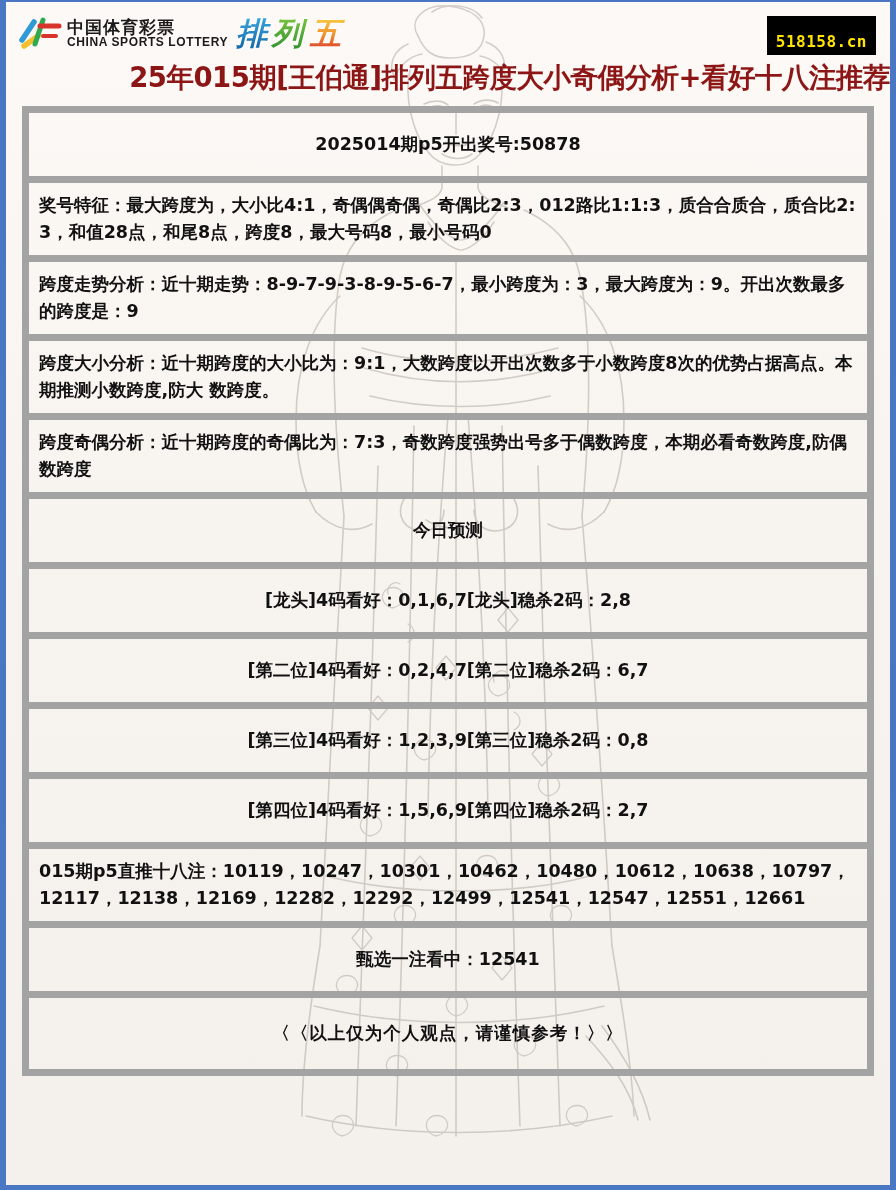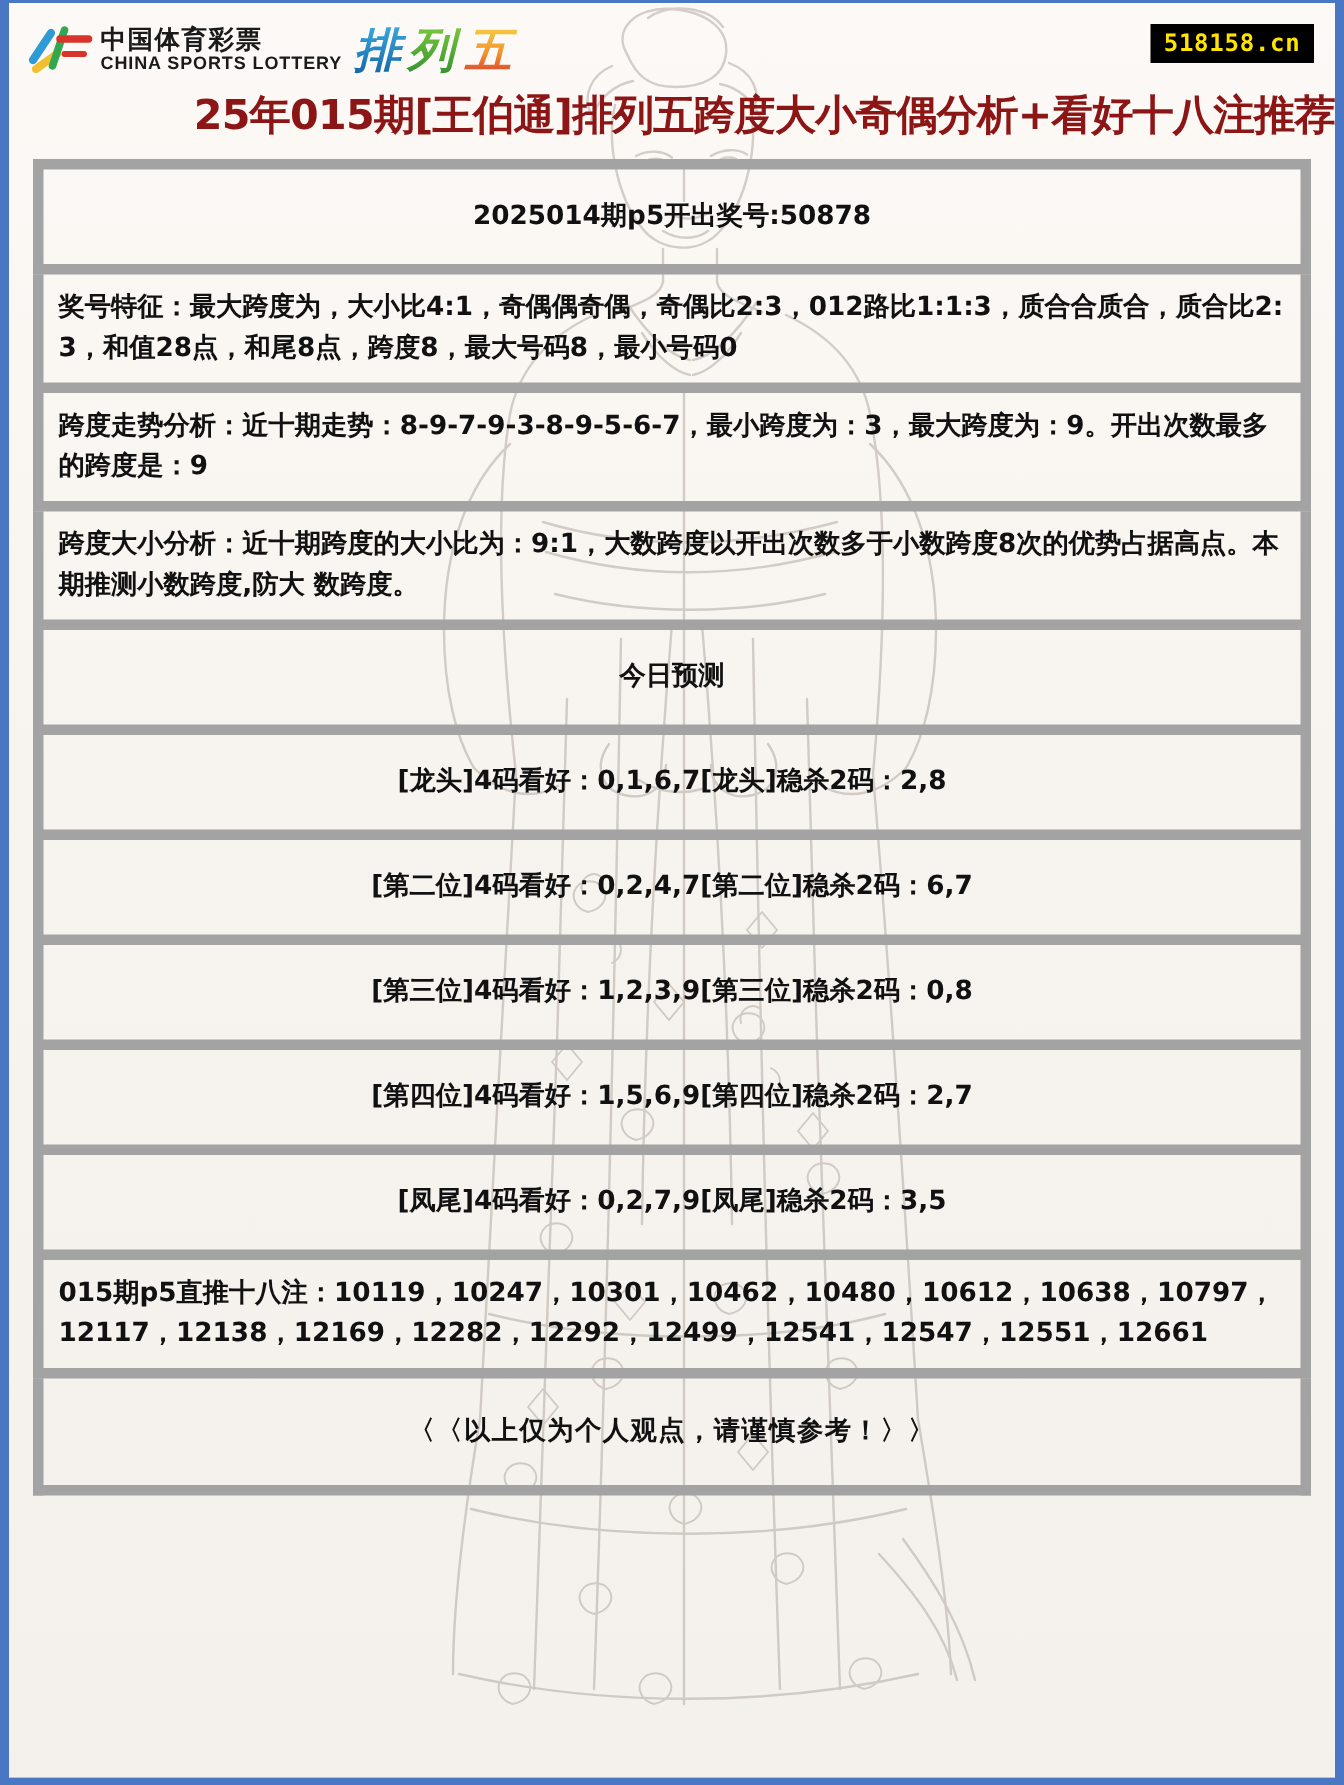--- a/index.html
+++ b/index.html
@@ -80,21 +80,21 @@
 
   .site-badge {
     position: absolute;
     right: 14px;
     top: 14px;
     background: #000000;
     color: #ffe400;
     font-family: "DejaVu Sans Mono", monospace;
     font-size: 16px;
     font-weight: bold;
-    padding: 3px 9px 4px 9px;
+    padding: 16px 9px 4px 9px;
     letter-spacing: .5px;
     line-height: 19px;
   }
 
   
   .title {
     position: relative;
     text-align: right;
     color: #8c1616;
     font-family: "DejaVu Sans", sans-serif;
@@ -314,20 +314,25 @@
             <div class="cell">跨度走势分析：近十期走势：8-9-7-9-3-8-9-5-6-7，最小跨度为：3，最大跨度为：9。开出次数最多的跨度是：9</div>
           </td>
         </tr>
         <tr>
           <td>
             <div class="cell">跨度大小分析：近十期跨度的大小比为：9:1，大数跨度以开出次数多于小数跨度8次的优势占据高点。本期推测小数跨度,防大 数跨度。</div>
           </td>
         </tr>
         <tr>
           <td>
+            <div class="cell">跨度奇偶分析：近十期跨度的奇偶比为：7:3，奇数跨度强势出号多于偶数跨度，本期必看奇数跨度,防偶数跨度</div>
+          </td>
+        </tr>
+        <tr>
+          <td>
             <div class="cell center mid">今日预测</div>
           </td>
         </tr>
         <tr>
           <td>
             <div class="cell center mid">[龙头]4码看好：0,1,6,7[龙头]稳杀2码：2,8</div>
           </td>
         </tr>
         <tr>
           <td>
@@ -339,26 +344,26 @@
             <div class="cell center mid">[第三位]4码看好：1,2,3,9[第三位]稳杀2码：0,8</div>
           </td>
         </tr>
         <tr>
           <td>
             <div class="cell center mid">[第四位]4码看好：1,5,6,9[第四位]稳杀2码：2,7</div>
           </td>
         </tr>
         <tr>
           <td>
-            <div class="cell center mid">[凤尾]4码看好：0,2,7,9[凤尾]稳杀2码：3,5</div>
-          </td>
-        </tr>
-        <tr>
-          <td>
             <div class="cell">015期p5直推十八注：10119，10247，10301，10462，10480，10612，10638，10797，12117，12138，12169，12282，12292，12499，12541，12547，12551，12661</div>
+          </td>
+        </tr>
+        <tr>
+          <td>
+            <div class="cell center mid">甄选一注看中：12541</div>
           </td>
         </tr>
         <tr>
           <td>
             <div class="cell center big notice">〈〈以上仅为个人观点，请谨慎参考！〉〉</div>
           </td>
         </tr>
       </tbody>
     </table>
   </div>

